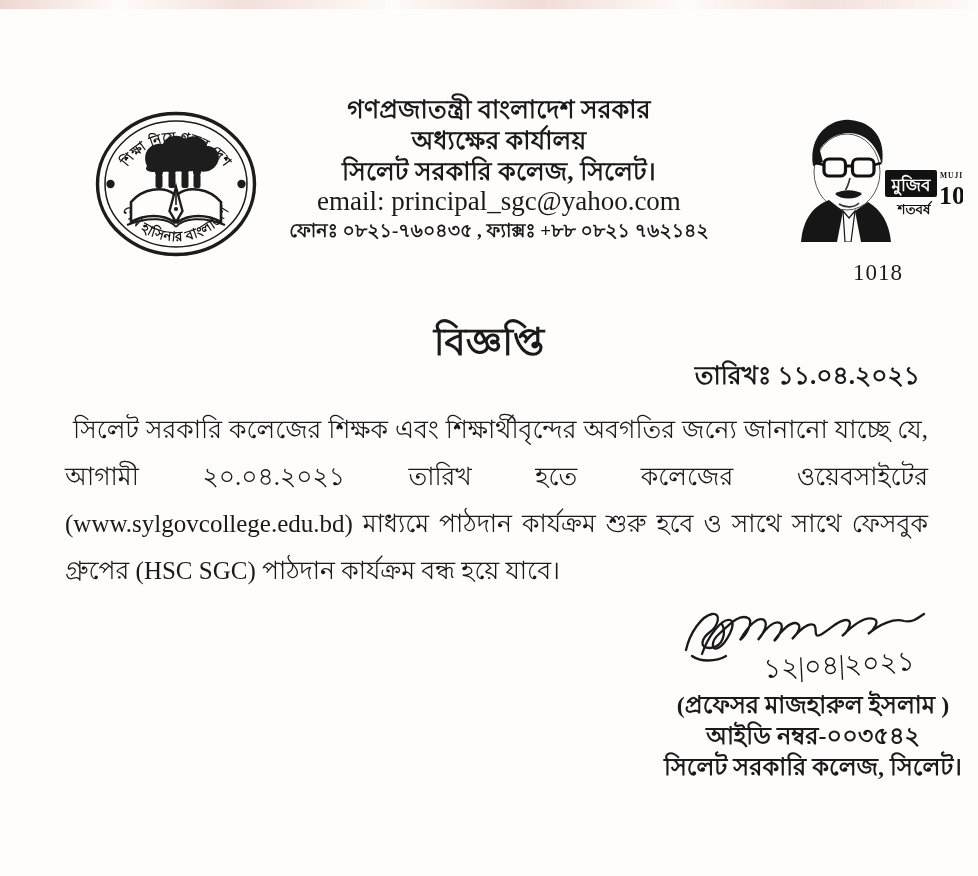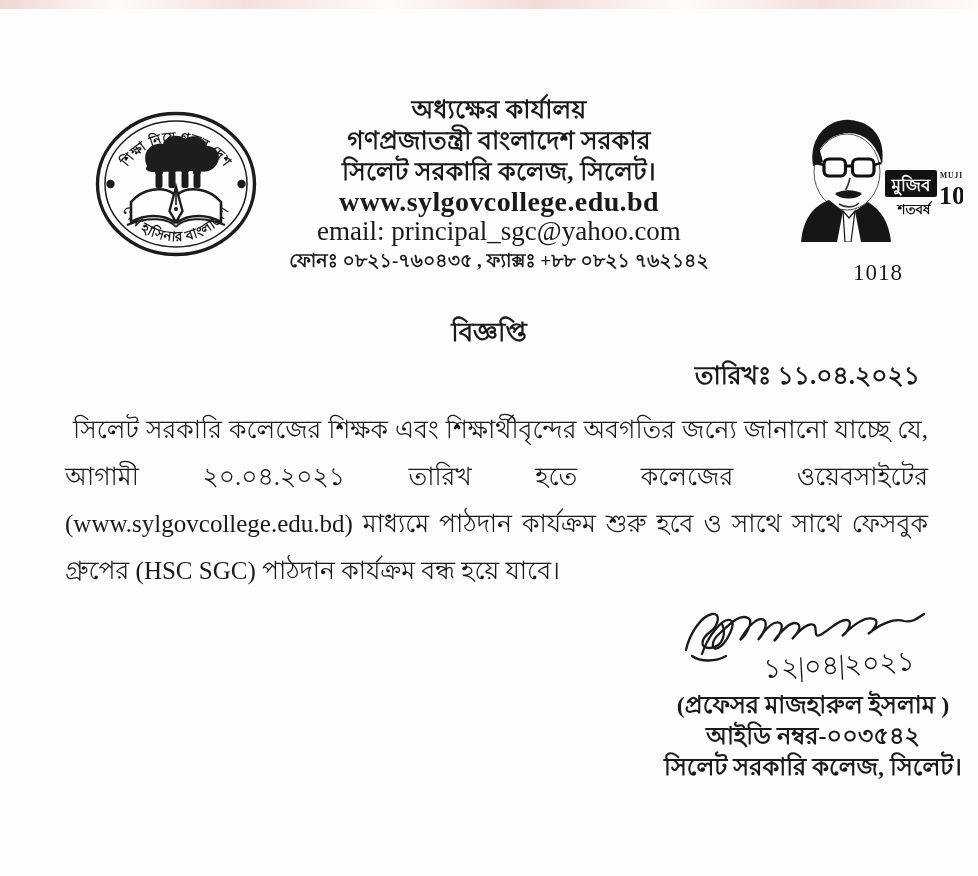--- a/index.html
+++ b/index.html
@@ -31,21 +31,21 @@
   .h-phone{ font-size:19px; line-height:30px; font-weight:600; }
   .seal-wrap   { position:absolute; left:93px;  top:110px; width:166px; height:148px; }
   .mujib-wrap  { position:absolute; left:793px; top:114px; width:170px; height:128px; }
   .mujib-serial{
     position:absolute; left:793px; top:242px; width:170px; text-align:center;
     font-size:23px; letter-spacing:1px; font-weight:500;margin-top:18px;
   }
   
   .notice-title {
     position:absolute; left:0; right:0; top:312px; text-align:center;
-    font-size:26px; font-weight:600;
+    font-size:38px; font-weight:600;
   }
   .notice-date {
     position:absolute; right:58px; top:356px;
     font-size:25px; font-weight:600;margin-left:36px;
   }
   .notice-body {
     position:absolute; left:57px; right:42px; top:398px;
     font-size:25px; line-height:47px; font-weight:500;
     text-align:justify; text-justify:inter-word;
   }
@@ -98,24 +98,23 @@
         <path d="M34,115 C56,106 76,108 83,117" fill="none" stroke="#1c1c1c" stroke-width="2"></path>
         <path d="M132,115 C110,106 90,108 83,117" fill="none" stroke="#1c1c1c" stroke-width="2"></path>
         <path d="M83,77 L76.5,101 L83,112 L89.5,101 Z" fill="#fffdfb" stroke="#1c1c1c" stroke-width="2.4"></path>
         <line x1="83" y1="79" x2="83" y2="95" stroke="#1c1c1c" stroke-width="1.6"></line>
         <circle cx="83" cy="99" r="2.1" fill="#1c1c1c"></circle>
       </g>
     </svg>
   </div>
 
   <div class="header-center">
+    <div class="bn h-govt">গণপ্রজাতন্ত্রী বাংলাদেশ সরকার</div>
     <div class="bn h-office">অধ্যক্ষের কার্যালয়</div>
-    <div class="bn h-govt">গণপ্রজাতন্ত্রী বাংলাদেশ সরকার</div>
     <div class="bn h-college">সিলেট সরকারি কলেজ, সিলেট।</div>
-    <div class="h-web">www.sylgovcollege.edu.bd</div>
     <div class="h-email">email: principal_sgc@yahoo.com</div>
     <div class="bn h-phone">ফোনঃ ০৮২১-৭৬০৪৩৫ , ফ্যাক্সঃ +৮৮ ০৮২১ ৭৬২১৪২</div>
   </div>
 
   <div class="mujib-wrap">
     <svg viewBox="0 0 170 128" width="170" height="128">
 
       <ellipse cx="54" cy="58" rx="33" ry="38" fill="#fffdfb" stroke="#555" stroke-width="1"></ellipse>
 
       <path d="M20,52 C15,17 42,4 57,6 C80,8 93,24 89,51 C84,30 72,19 55,19 C37,20 25,32 20,52 Z" fill="#161616"></path>

